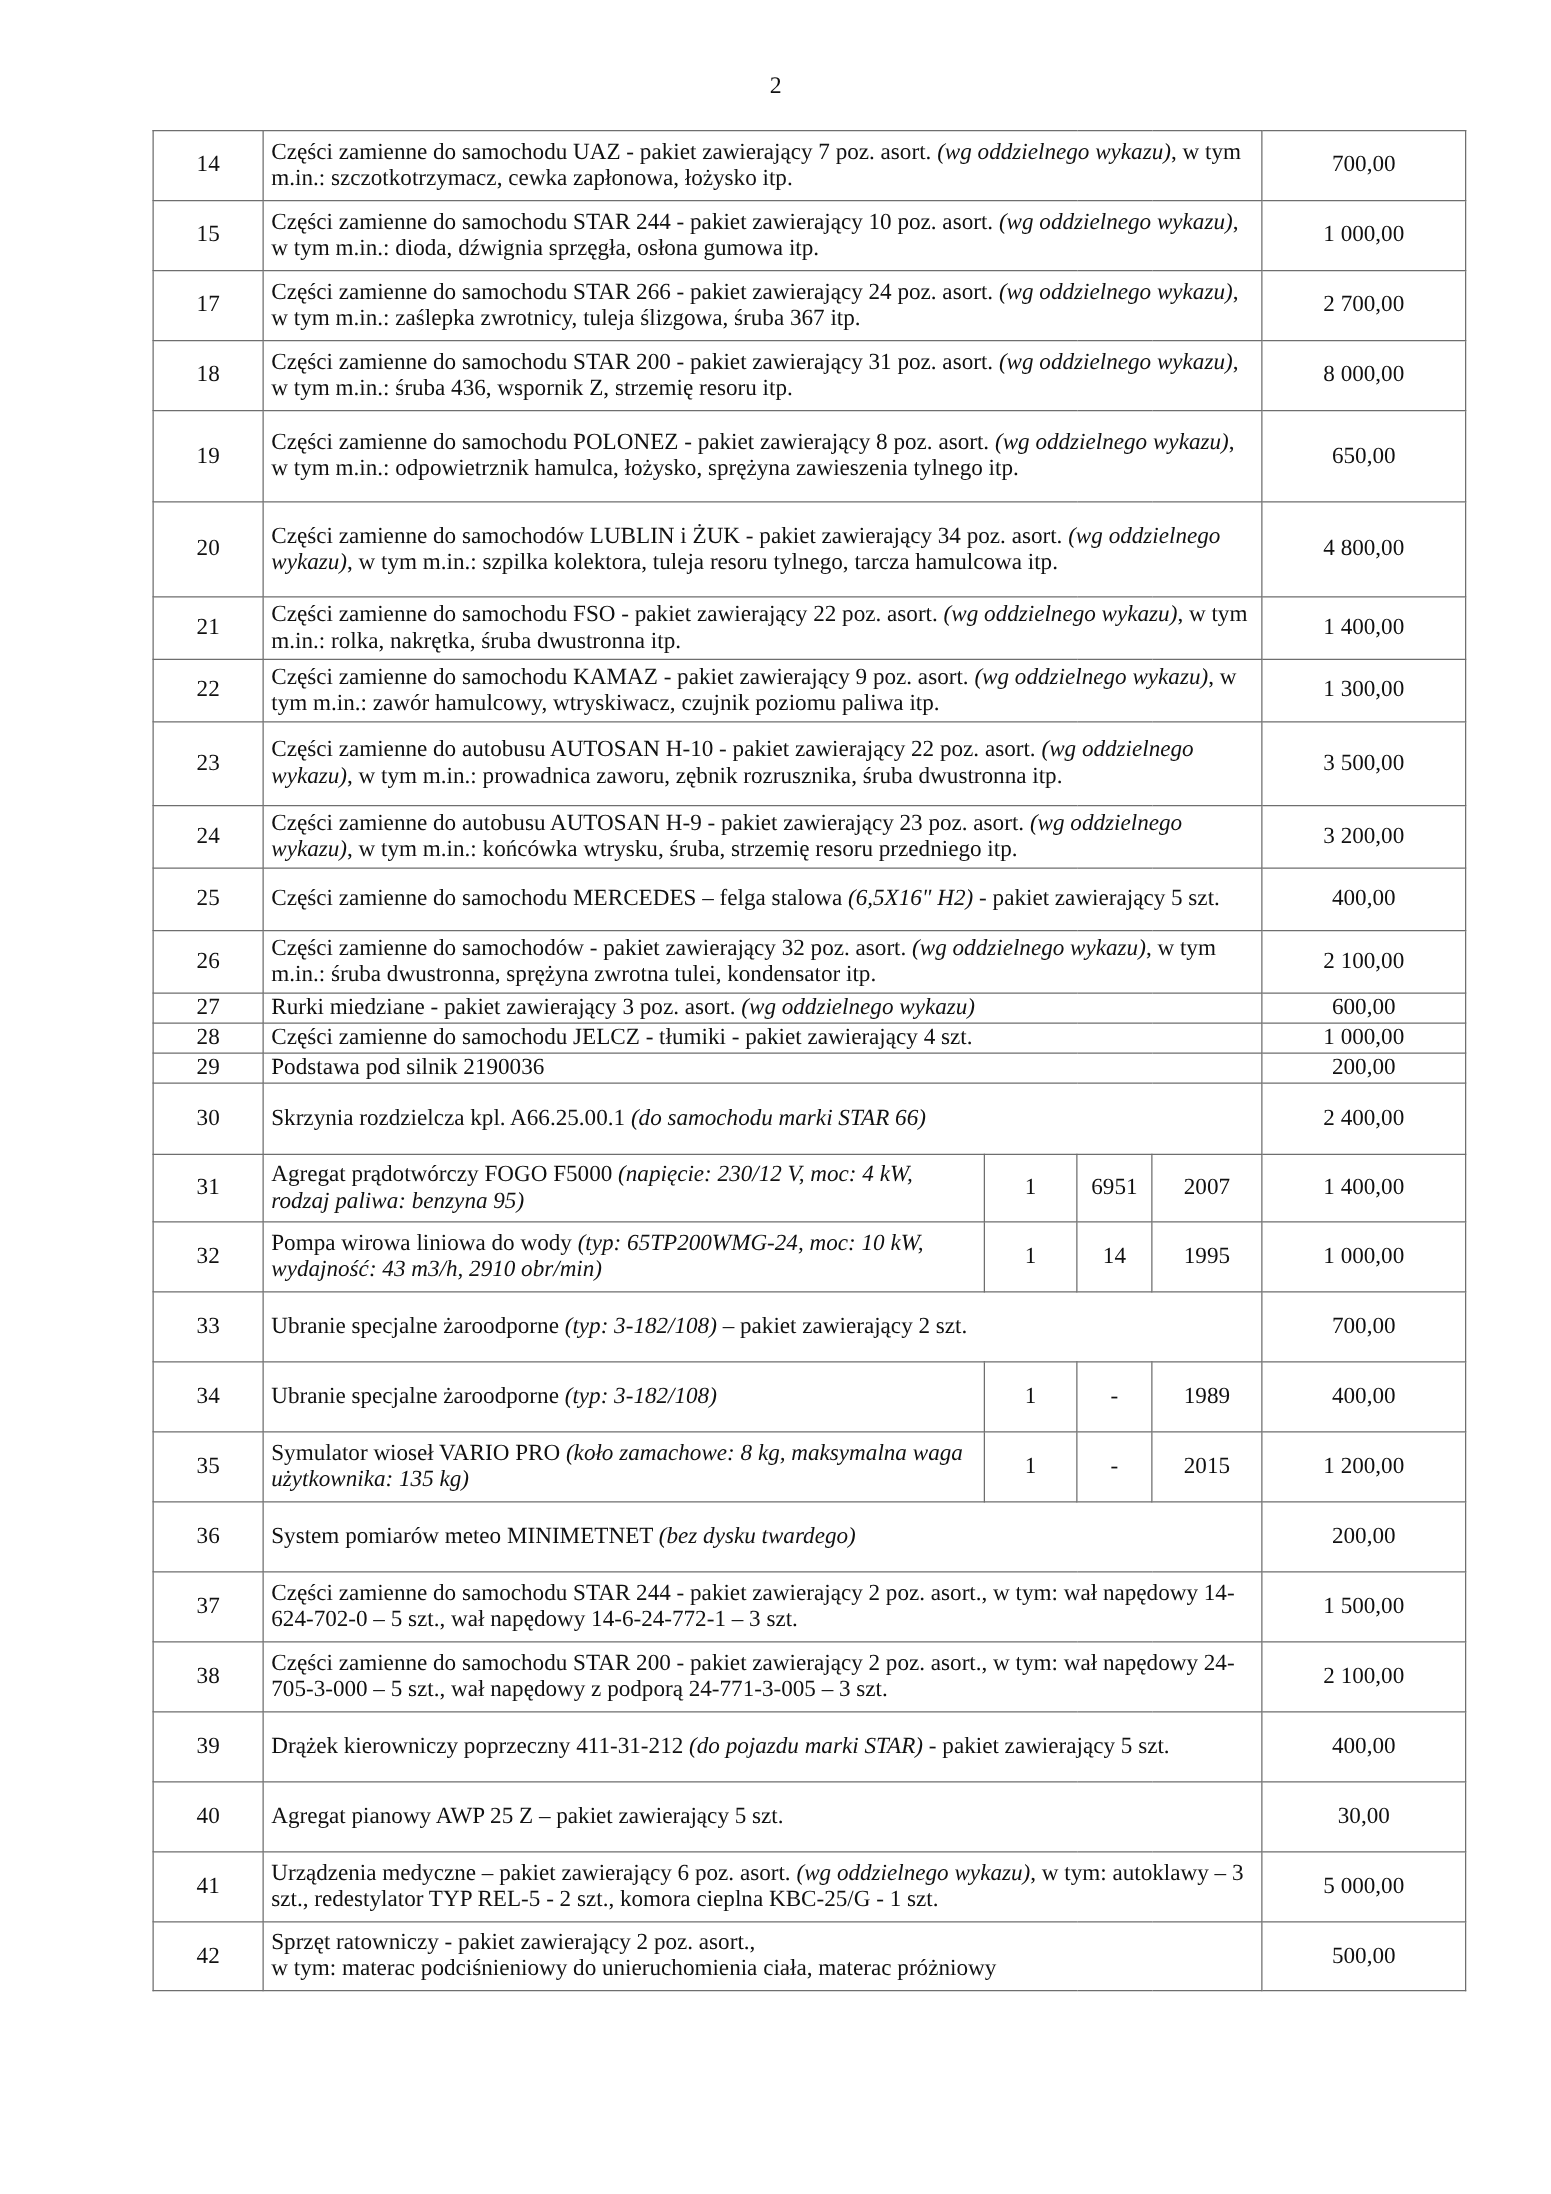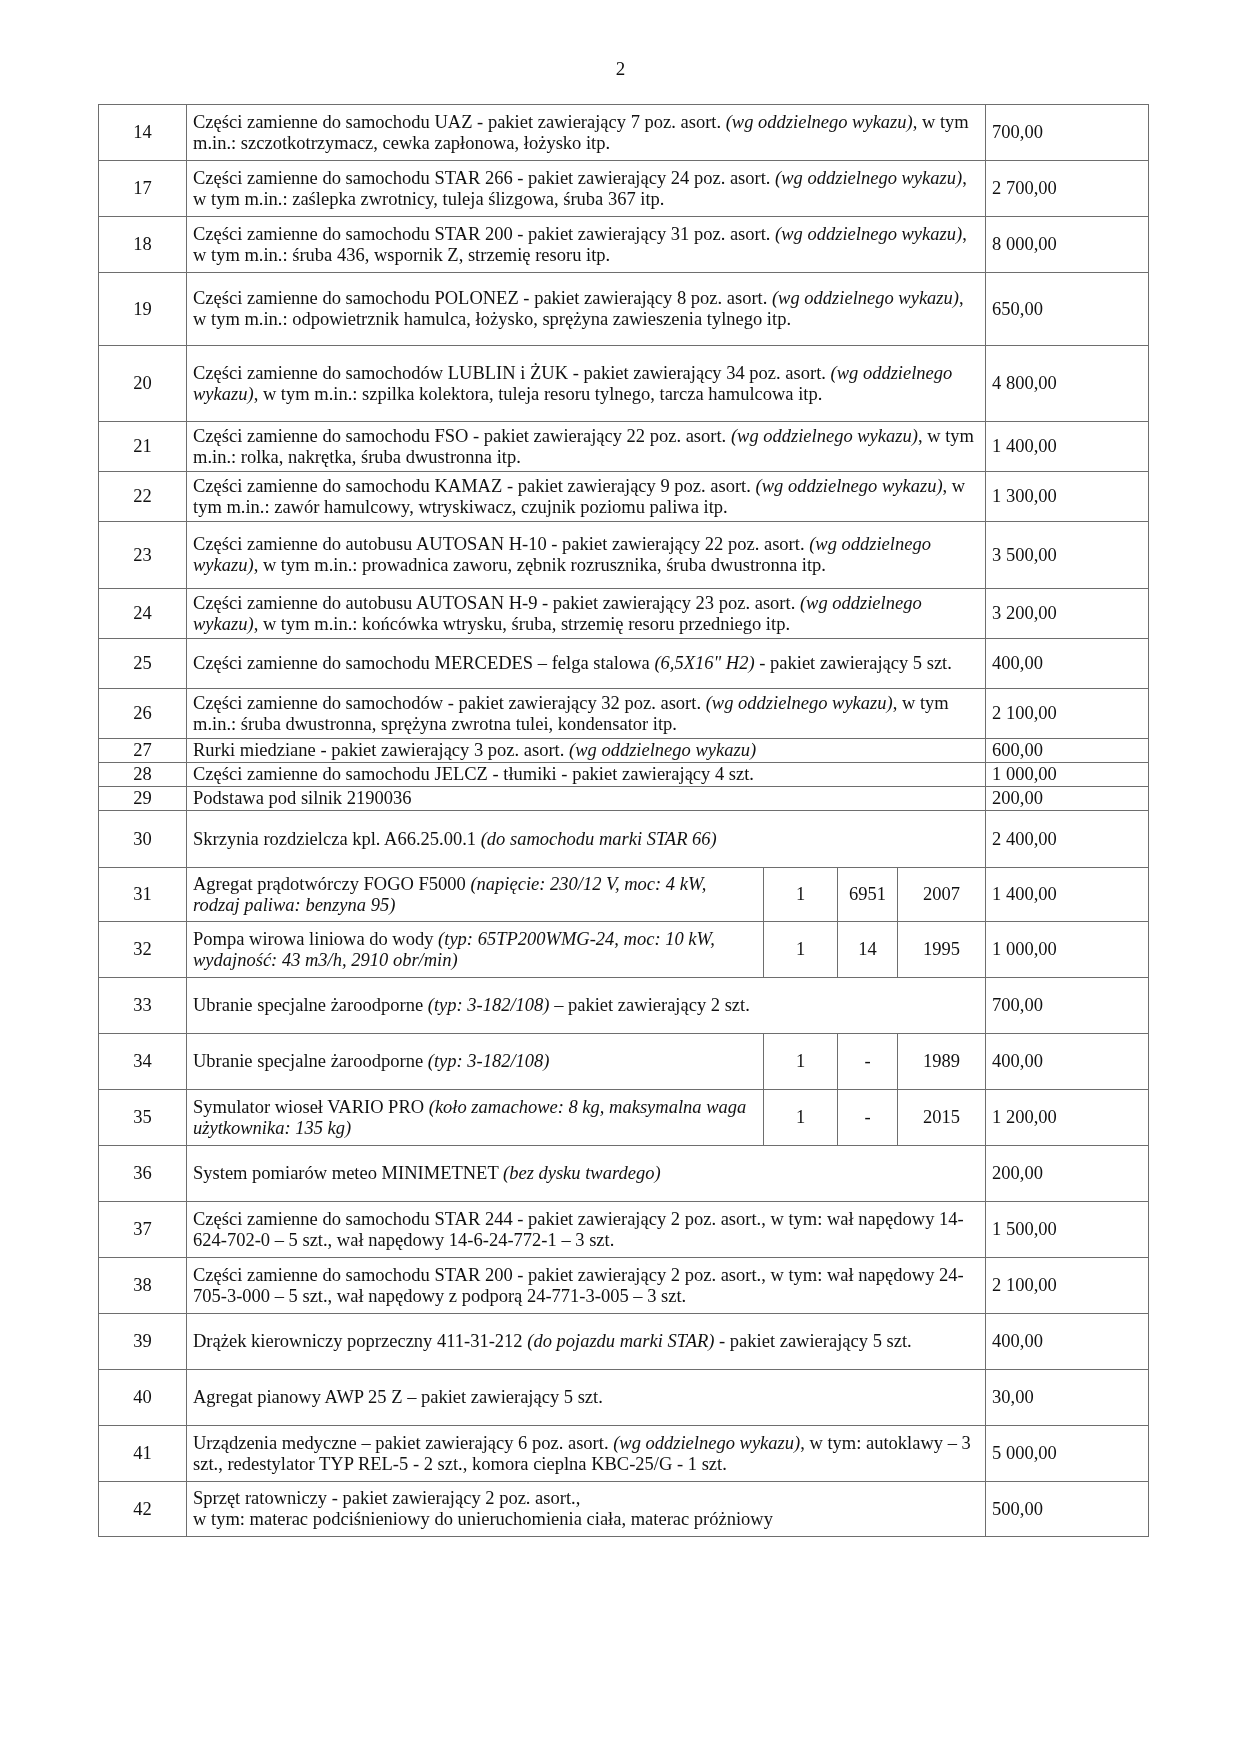--- a/index.html
+++ b/index.html
@@ -1,26 +1,26 @@
 <!DOCTYPE html>
 <html><head>
 <meta charset="utf-8">
 <style>
   html, body { margin: 0; padding: 0; background: #ffffff; }
   body { width: 1241px; height: 1755px; position: relative; overflow: hidden;
          font-family: "Liberation Serif", "DejaVu Serif", serif; color: #111; }
   .page-number { position: absolute; top: 58px; left: 0; width: 1241px; text-align: center;
                  font-size: 19px; }
-  table.items { position: absolute; top: 104px; left: 98px; width: 1050px;
+  table.items { position: absolute; top: 104px; left: 122px; width: 1050px;
                 border-collapse: collapse; table-layout: fixed; font-size: 18.5px; line-height: 21px; }
   table.items td { border: 1.5px solid #6e6e6e; padding: 0 6px; vertical-align: middle; }
   td.no { text-align: center; }
   td.desc { text-align: left; padding-left: 7px; }
   td.sub { text-align: center; padding: 0; }
-  td.val { text-align: left; padding-right: 8px; }
+  td.val { text-align: center; padding-right: 8px; }
   .it { font-style: italic; }
 </style>
 </head>
 <body>
 
 <div class="page-number">2</div>
 
 <table class="items">
   <colgroup>
     <col style="width:88px">
@@ -28,20 +28,25 @@
       <col style="width:74px">
       <col style="width:60px">
       <col style="width:88px">
       <col style="width:163px">
   </colgroup>
   <tbody id="rows">
       <tr style="height: 56px;">
         <td class="no">14</td>
         <td class="desc" colspan="4"><span>Części zamienne do samochodu UAZ - pakiet zawierający 7 poz. asort. </span><span class="it">(wg oddzielnego wykazu)</span><span>, w tym m.in.: szczotkotrzymacz, cewka zapłonowa, łożysko itp.</span></td>
         <td class="val">700,00</td>
+      </tr>
+      <tr style="height: 56px;">
+        <td class="no">15</td>
+        <td class="desc" colspan="4"><span>Części zamienne do samochodu STAR 244 - pakiet zawierający 10 poz. asort. </span><span class="it">(wg oddzielnego wykazu)</span><span>, w tym m.in.: dioda, dźwignia sprzęgła, osłona gumowa itp.</span></td>
+        <td class="val">1 000,00</td>
       </tr>
       <tr style="height: 56px;">
         <td class="no">17</td>
         <td class="desc" colspan="4"><span>Części zamienne do samochodu STAR 266 - pakiet zawierający 24 poz. asort. </span><span class="it">(wg oddzielnego wykazu)</span><span>, w tym m.in.: zaślepka zwrotnicy, tuleja ślizgowa, śruba 367 itp.</span></td>
         <td class="val">2 700,00</td>
       </tr>
       <tr style="height: 56px;">
         <td class="no">18</td>
         <td class="desc" colspan="4"><span>Części zamienne do samochodu STAR 200 - pakiet zawierający 31 poz. asort. </span><span class="it">(wg oddzielnego wykazu)</span><span>, w tym m.in.: śruba 436, wspornik Z, strzemię resoru itp.</span></td>
         <td class="val">8 000,00</td>

